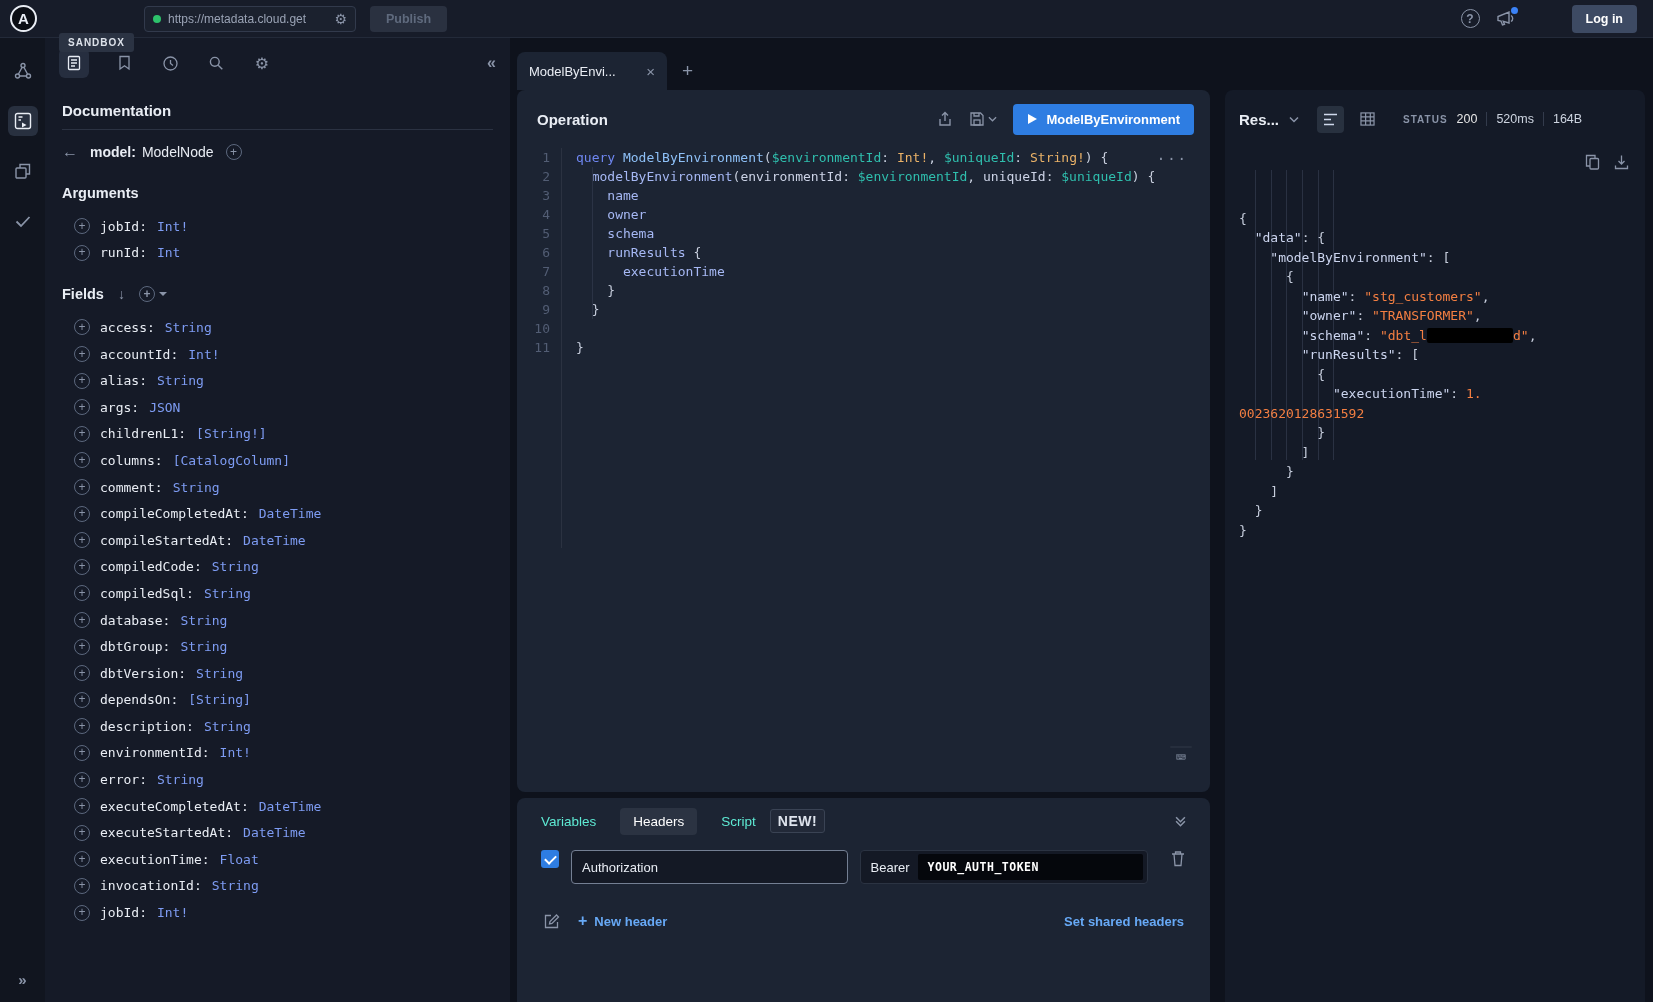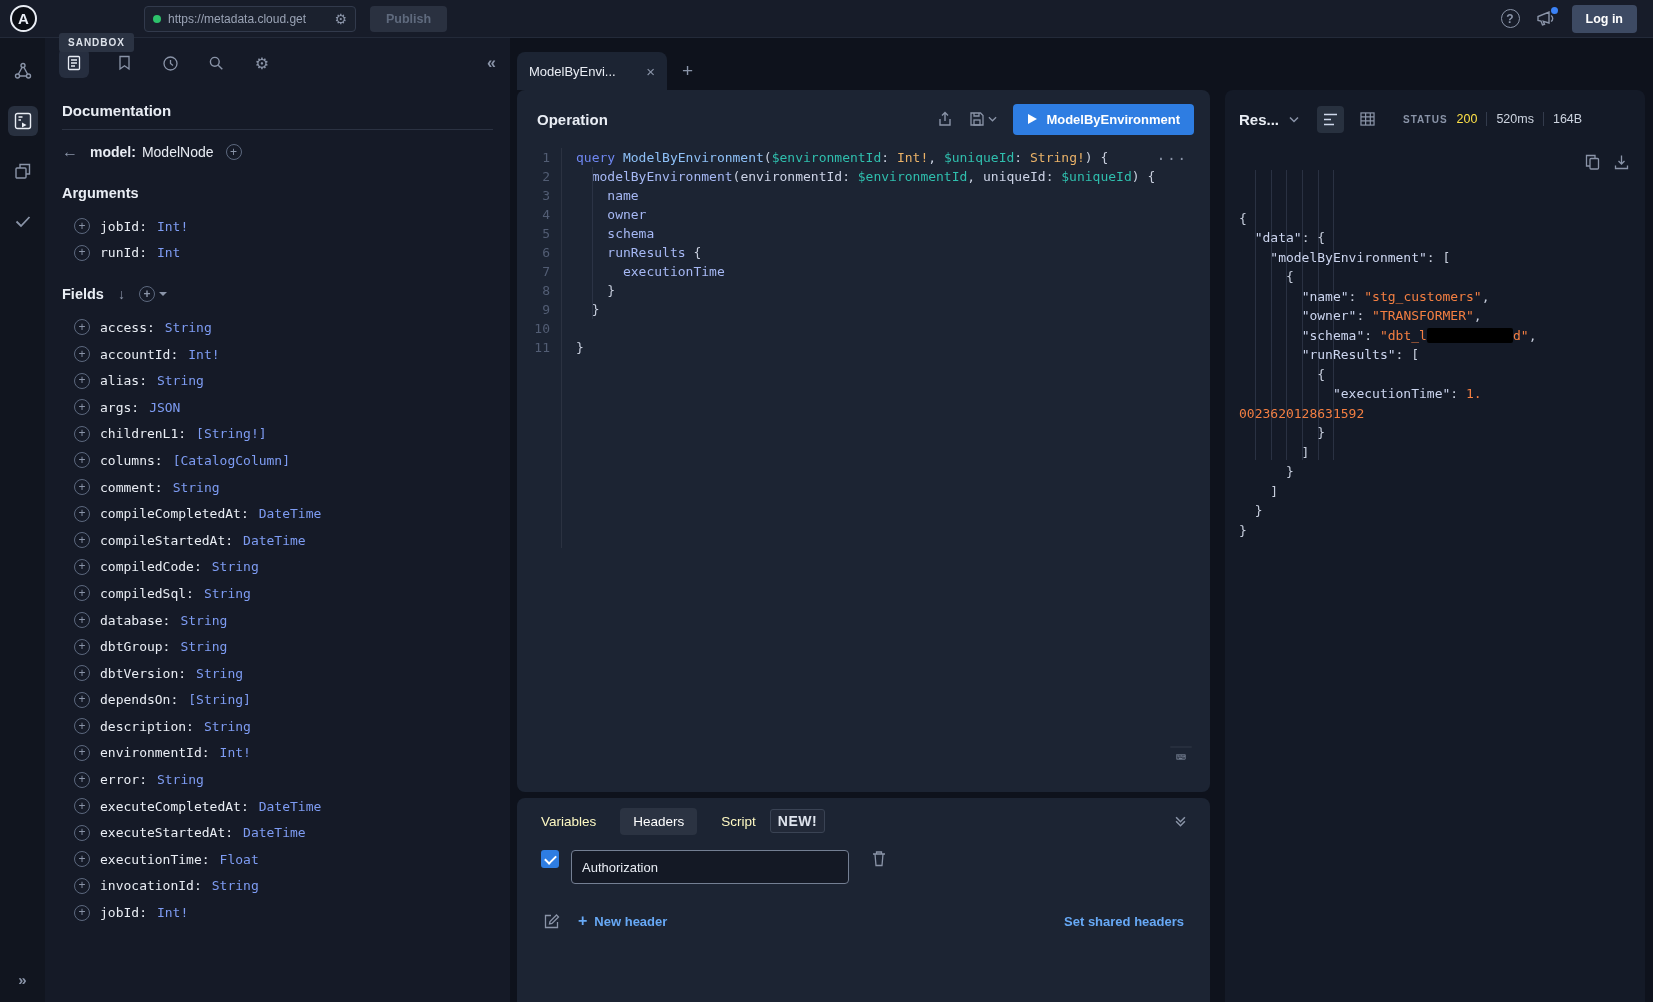--- a/index.html
+++ b/index.html
@@ -41,21 +41,21 @@
   .topbar-right { margin-left:auto; display:flex; align-items:center; gap:16px; padding-right:6px; }
   .help-circle {
     width:19px; height:19px; border:1.5px solid #8a94a8; border-radius:50%;
     color:#8a94a8; font-size:12px; font-weight:bold;
     display:flex; align-items:center; justify-content:center;
   }
   .megaphone-wrap { position:relative; width:20px; height:18px; }
   .notif-dot { position:absolute; top:-3px; right:-2px; width:7px; height:7px; border-radius:50%; background:#3b82f6; }
   .login-btn {
     background:#3d4a63; color:#fff; font-size:12.5px; font-weight:bold;
-    padding:7px 14px; border-radius:4px; border:none;
+    padding:7px 14px; border-radius:4px; border:none;margin-left:40px;
   }
 
   
   .rail {
     position:absolute; left:0; top:38px; bottom:0; width:45px; background:#11151f;
     display:flex; flex-direction:column; align-items:center; padding-top:18px; gap:20px;
   }
   .rail-icon { width:30px; height:30px; display:flex; align-items:center; justify-content:center; border-radius:6px; color:#8a94a8; }
   .rail-icon.selected { background:#28303f; color:#e9edf4; }
   .rail-bottom { margin-top:auto; margin-bottom:14px; color:#8a94a8; font-size:15px; font-weight:bold; }
@@ -127,21 +127,21 @@
   .tk-field { color:#a6b8f4; }
   .tk-attr { color:#ccd3e6; }
   .tk-p { color:#c7cedd; }
 
   
   .footer-card {
     position:absolute; left:7px; top:760px; width:693px; height:calc(100% - 760px);
     background:#1c2433; border-radius:8px 8px 0 0; overflow:hidden;
   }
   .footer-tabs { height:46px; display:flex; align-items:center; padding:0 24px; gap:24px; }
-  .ftab { font-size:13.5px; color:#fef9c3; }
+  .ftab { font-size:13.5px; color:#5eead4; }
   .ftab.active { color:#fff; background:#2b3342; padding:6px 13px; border-radius:4px; }
   .new-badge {
     font-size:14px; font-weight:bold; letter-spacing:0.5px; color:#dfe4ed;
     background:#222938; border:1px solid #3a4354; border-radius:3px; padding:3px 7px; margin-left:-10px;
   }
   .footer-collapse { margin-left:auto; color:#8a94a8; display:flex; flex-direction:column; gap:-2px; }
   .header-row { display:flex; align-items:flex-start; padding:0 24px; margin-top:6px; gap:12px; }
   .checkbox {
     width:18px; height:18px; background:#2e7de2; border-radius:3px; flex:none;
     display:flex; align-items:center; justify-content:center;
@@ -173,21 +173,21 @@
     position:absolute; left:715px; top:52px; right:8px; bottom:0;
     background:#141a27; border-radius:8px 8px 0 0; overflow:hidden;
   }
   .resp-header { height:58px; display:flex; align-items:center; padding:0 14px; gap:10px; }
   .resp-title { font-size:15px; font-weight:bold; }
   .resp-chev { color:#8a94a8; display:flex; margin-right:8px; }
   .view-btn { width:27px; height:27px; border-radius:4px; display:flex; align-items:center; justify-content:center; color:#8a94a8; }
   .view-btn.selected { background:#28313f; color:#cfd9ec; }
   .status-group { display:flex; align-items:center; gap:9px; margin-left:12px; white-space:nowrap; }
   .status-label { font-size:10px; font-weight:bold; letter-spacing:1px; color:#8a94a8; }
-  .status-val { font-size:12.5px; color:#fde047; }
+  .status-val { font-size:12.5px; color:#e5e5e5; }
   .vdiv { width:1px; height:14px; background:#333b4c; }
   .metric { font-size:12.5px; color:#cdd4e0; }
   .resp-body { position:relative; padding:2px 14px 0 14px; }
   .resp-tools { position:absolute; right:16px; top:6px; display:flex; gap:14px; color:#8a94a8; }
   .json-code { position:relative; font-family:"DejaVu Sans Mono","Liberation Mono",monospace; font-size:13px; line-height:19.5px; white-space:pre; }
   .json-guides {
     position:absolute; left:15.6px; top:20px; width:79px; height:290px;
     background:repeating-linear-gradient(to right, rgba(140,155,190,0.18) 0 1px, transparent 1px 15.65px);
     pointer-events:none;
   }
@@ -521,20 +521,24 @@
             <path d="M1 1l4 4 4-4" fill="none" stroke="currentColor" stroke-width="1.4"></path>
           </svg>
         <svg width="11" height="7" viewBox="0 0 10 6" style="margin-top:-3px;">
             <path d="M1 1l4 4 4-4" fill="none" stroke="currentColor" stroke-width="1.4"></path>
           </svg>
       </span>
     </div>
     <div class="header-row">
       <div class="checkbox"></div>
       <input class="key-input" value="Authorization" style="">
+      <div class="value-box">
+        <span class="value-prefix">Bearer</span>
+        <span class="token-chip">YOUR_AUTH_TOKEN</span>
+      </div>
       <span class="trash-icon">
         <svg width="16" height="17" viewBox="0 0 16 17">
             <g fill="none" stroke="currentColor" stroke-width="1.3">
               <path d="M2 4h12"></path>
               <path d="M5.5 4V2h5v2"></path>
               <path d="M4 4l1 11.5h6L12 4"></path>
             </g>
           </svg>
       </span>
     </div>

